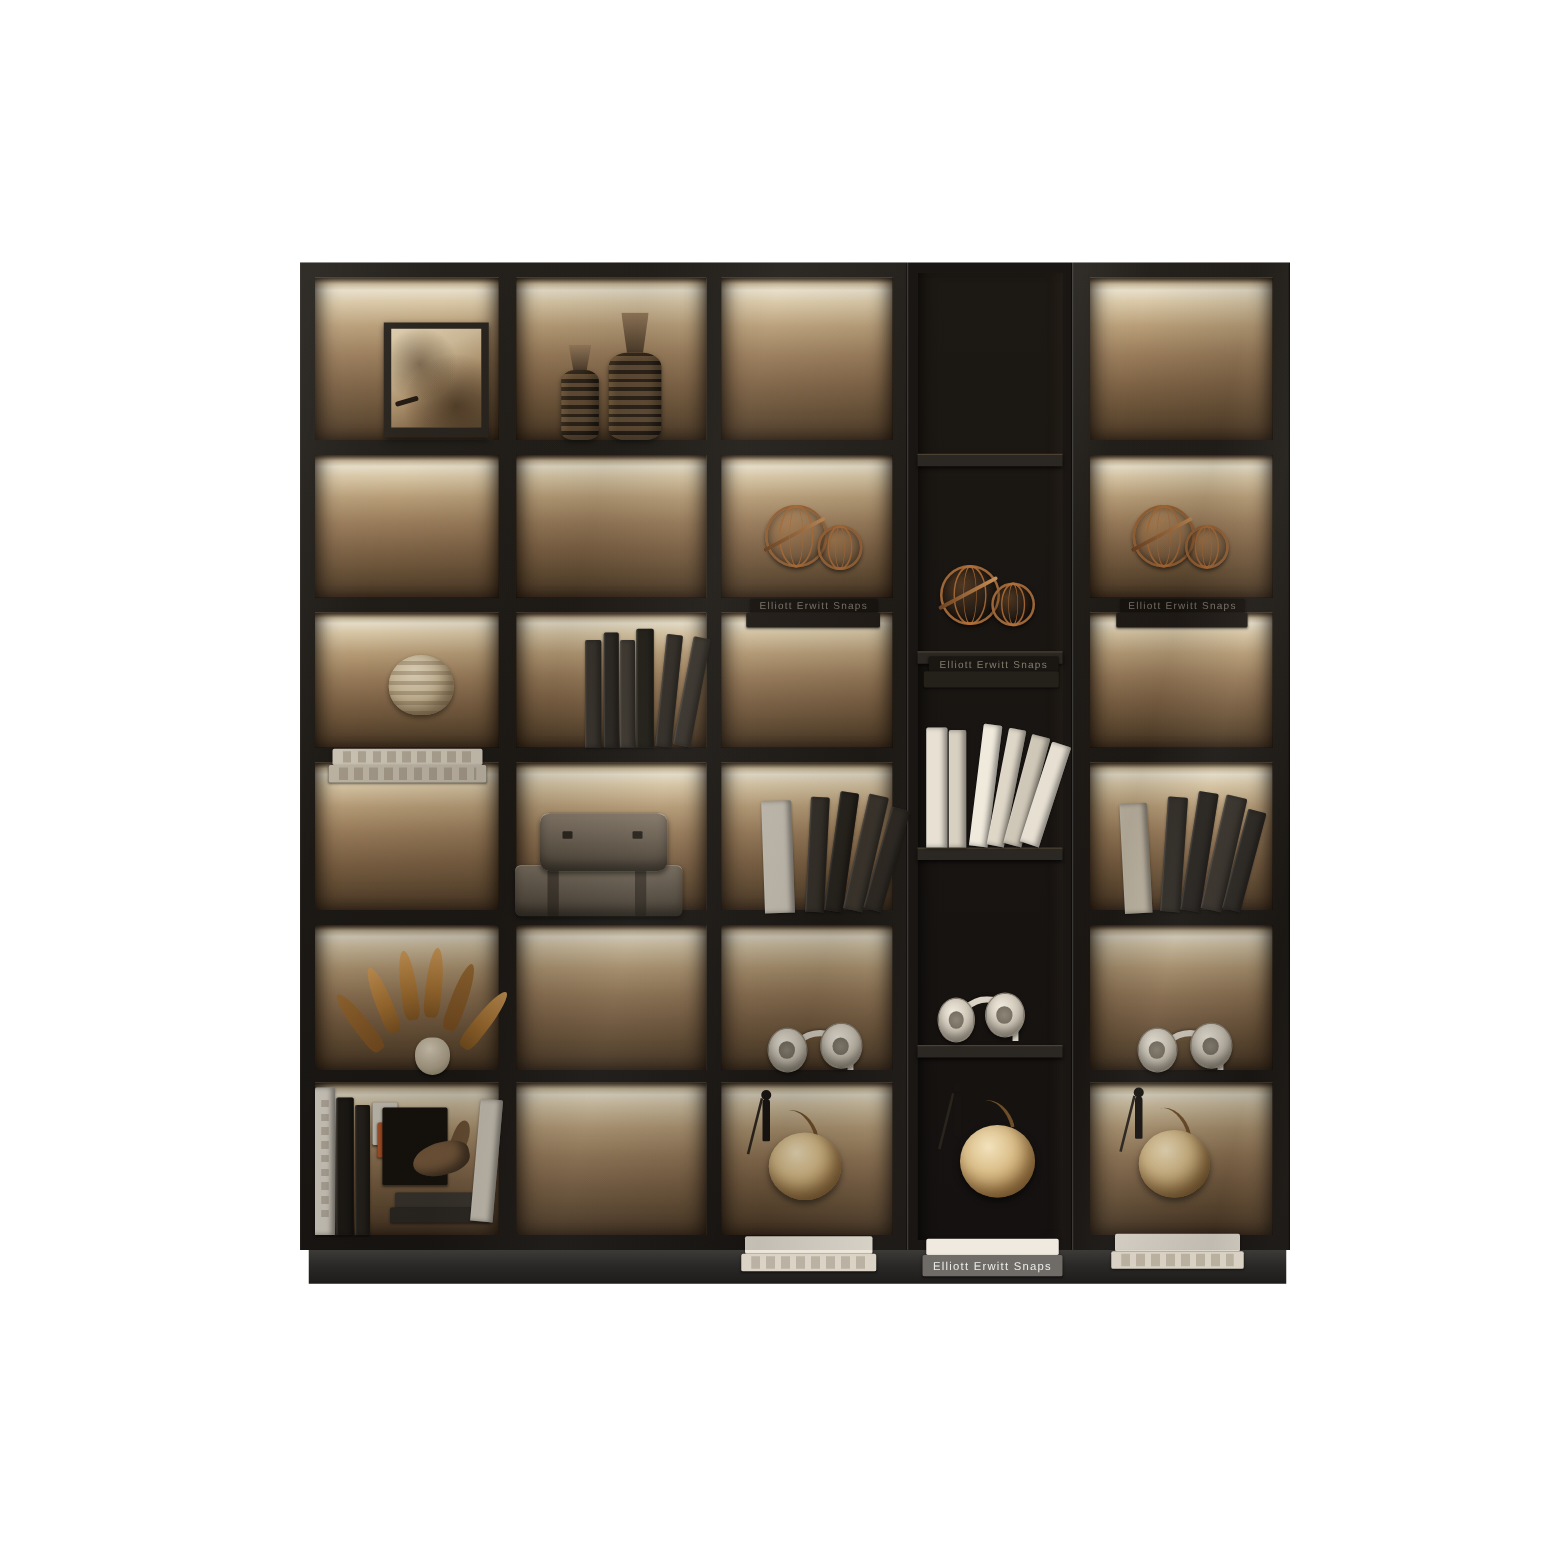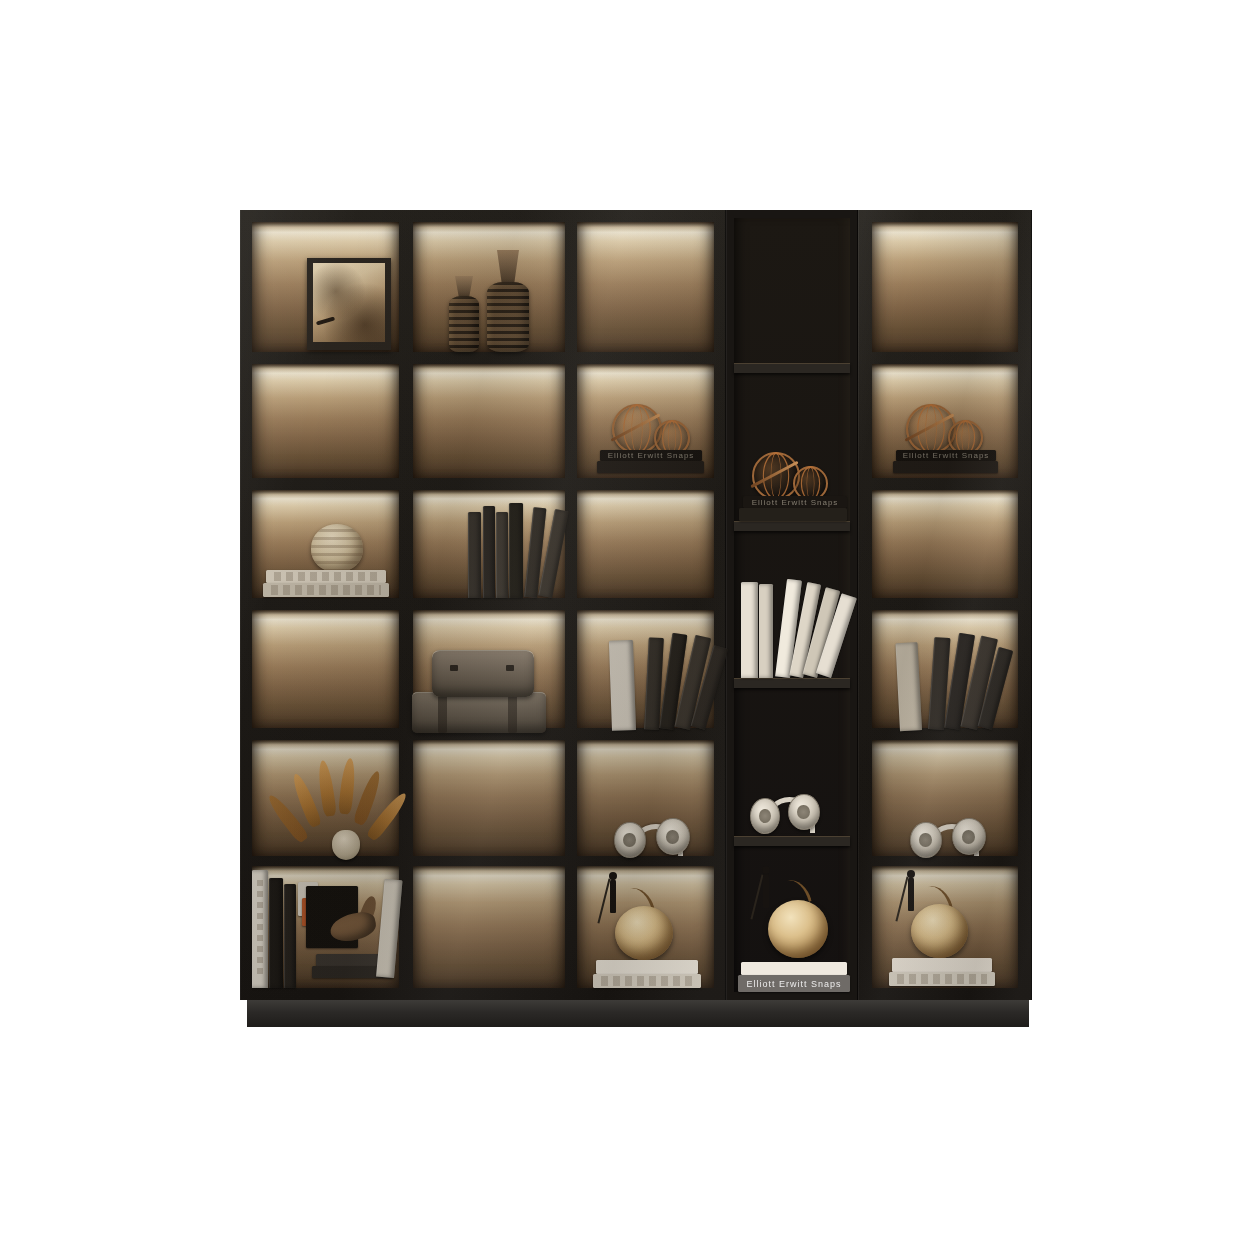--- a/index.html
+++ b/index.html
@@ -46,21 +46,21 @@
      background:repeating-linear-gradient(180deg, rgba(0,0,0,.55) 0 3px, rgba(200,160,110,.28) 3px 7px);opacity:.75;}
   .vneck{position:absolute;background:linear-gradient(180deg,#a08362,#4e3d2b);
          clip-path:polygon(0 0,100% 0,78% 100%,22% 100%);}
   
   .vase-round{position:absolute;border-radius:50% 50% 46% 46%;
     background:radial-gradient(circle at 40% 28%, #ecdfc4, #cdbb97 55%, #8f7c5b 100%);
     box-shadow:0 2px 4px rgba(0,0,0,.45), inset -6px -6px 10px rgba(70,50,30,.4);}
   .vase-round::after{content:"";position:absolute;inset:0;border-radius:inherit;
     background:repeating-linear-gradient(180deg, rgba(0,0,0,0) 0 5px, rgba(95,72,48,.35) 5px 8px);opacity:.8;}
   
-  .hbook{position:absolute;border-radius:1.5px;box-shadow:0 1px 2px rgba(0,0,0,.5);}
+  .hbook{position:absolute;border-radius:1.5px;box-shadow:0 1px 2px rgba(0,0,0,.5);margin-top:29px;}
   .vbook{position:absolute;transform-origin:100% 100%;border-radius:1.5px 1.5px 0 0;
          box-shadow:inset -3px 0 4px rgba(0,0,0,.4), inset 1px 0 1px rgba(255,255,255,.14), 0 1px 2px rgba(0,0,0,.4);}
   .spinetext{position:absolute;inset:0;display:flex;align-items:center;justify-content:center;
      font-size:8px;letter-spacing:1px;color:rgba(215,205,185,.55);white-space:nowrap;overflow:hidden;
      font-family:"Liberation Sans",sans-serif;}
   .spinetext.bright{color:rgba(255,255,255,.88);font-size:9px;}
   .dashes{position:absolute;inset:2px 8px;background:repeating-linear-gradient(90deg,
      rgba(90,75,55,.5) 0 7px, rgba(0,0,0,0) 7px 12px);opacity:.5;}
   
   .wiresphere{position:absolute;border-radius:50%;border:2.5px solid #9c6638;

